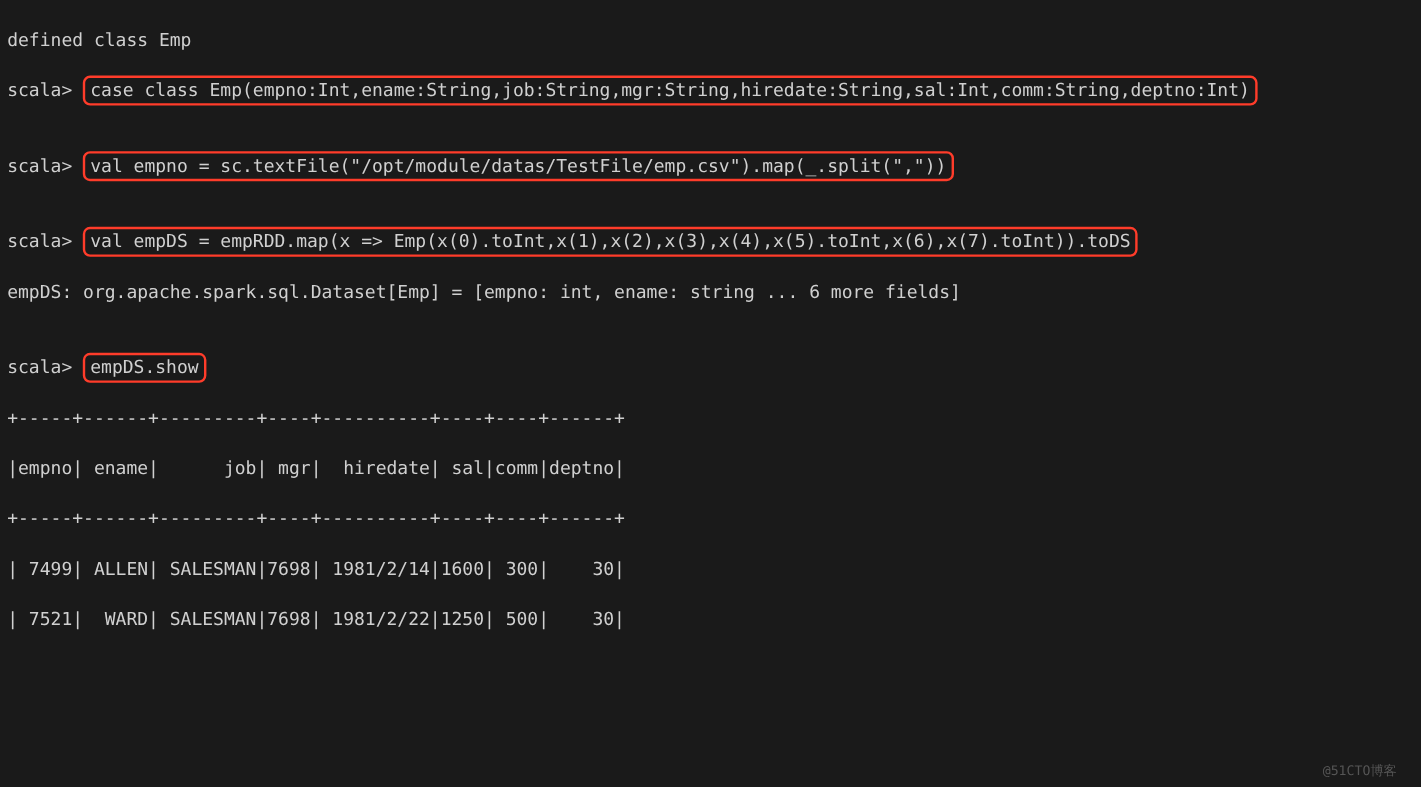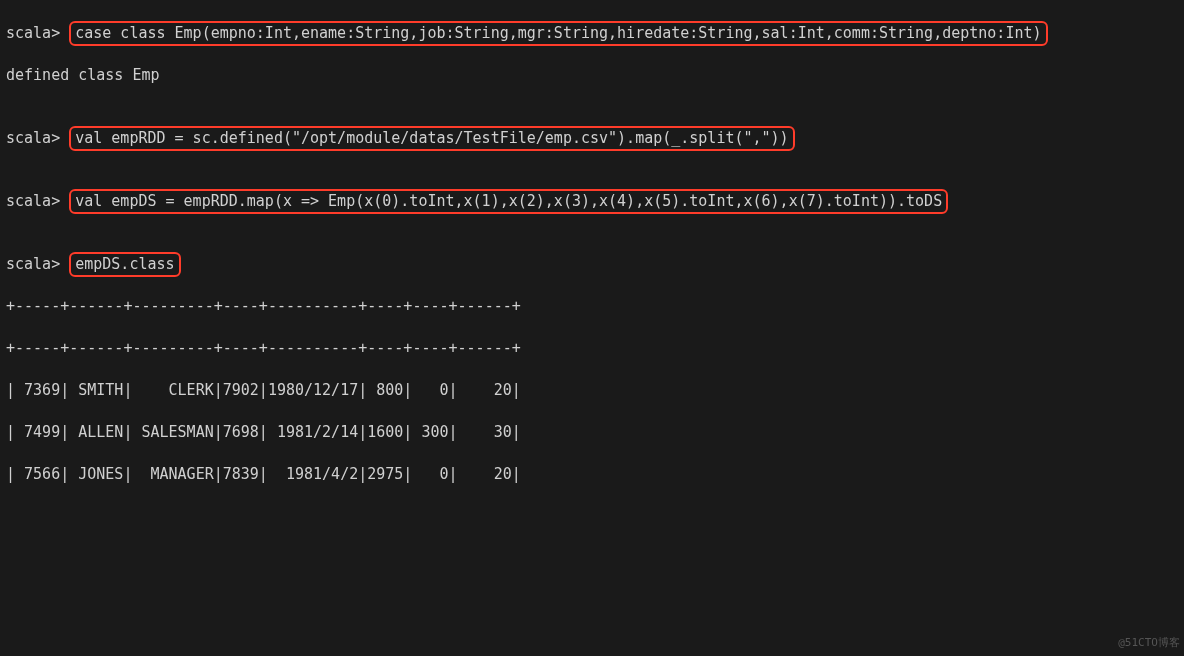--- a/index.html
+++ b/index.html
@@ -23,42 +23,43 @@
     display: inline-block;
     border: 2px solid #ff3c2a;
     border-radius: 6px;
     padding: 0 4px;
     margin: -2px 0;
   }
   .line { display: block; }
   .watermark {
     position: absolute;
     bottom: 6px;
-    right: 4px;
+    right: 20px;
     color: #555;
     font-size: 11px;
   }
 </style>
 </head>
 <body>
 
 <div class="terminal">
+<span class="line">defined class Emp</span>
 <span class="line"><span class="prompt">scala&gt; </span><span class="highlight-box">case class Emp(empno:Int,ename:String,job:String,mgr:String,hiredate:String,sal:Int,comm:String,deptno:Int)</span></span>
-<span class="line">defined class Emp</span>
 <span class="line"></span>
-<span class="line"><span class="prompt">scala&gt; </span><span class="highlight-box">val empRDD = sc.defined("/opt/module/datas/TestFile/emp.csv").map(_.split(","))</span></span>
+<span class="line"><span class="prompt">scala&gt; </span><span class="highlight-box">val empno = sc.textFile("/opt/module/datas/TestFile/emp.csv").map(_.split(","))</span></span>
 <span class="line"></span>
 <span class="line"><span class="prompt">scala&gt; </span><span class="highlight-box">val empDS = empRDD.map(x =&gt; Emp(x(0).toInt,x(1),x(2),x(3),x(4),x(5).toInt,x(6),x(7).toInt)).toDS</span></span>
+<span class="line">empDS: org.apache.spark.sql.Dataset[Emp] = [empno: int, ename: string ... 6 more fields]</span>
 <span class="line"></span>
-<span class="line"><span class="prompt">scala&gt; </span><span class="highlight-box">empDS.class</span></span>
+<span class="line"><span class="prompt">scala&gt; </span><span class="highlight-box">empDS.show</span></span>
 <span class="line">+-----+------+---------+----+----------+----+----+------+</span>
+<span class="line">|empno| ename|      job| mgr|  hiredate| sal|comm|deptno|</span>
 <span class="line">+-----+------+---------+----+----------+----+----+------+</span>
-<span class="line">| 7369| SMITH|    CLERK|7902|1980/12/17| 800|   0|    20|</span>
 <span class="line">| 7499| ALLEN| SALESMAN|7698| 1981/2/14|1600| 300|    30|</span>
-<span class="line">| 7566| JONES|  MANAGER|7839|  1981/4/2|2975|   0|    20|</span>
+<span class="line">| 7521|  WARD| SALESMAN|7698| 1981/2/22|1250| 500|    30|</span>
 
 
 
 
 
 
 
 
 
 

